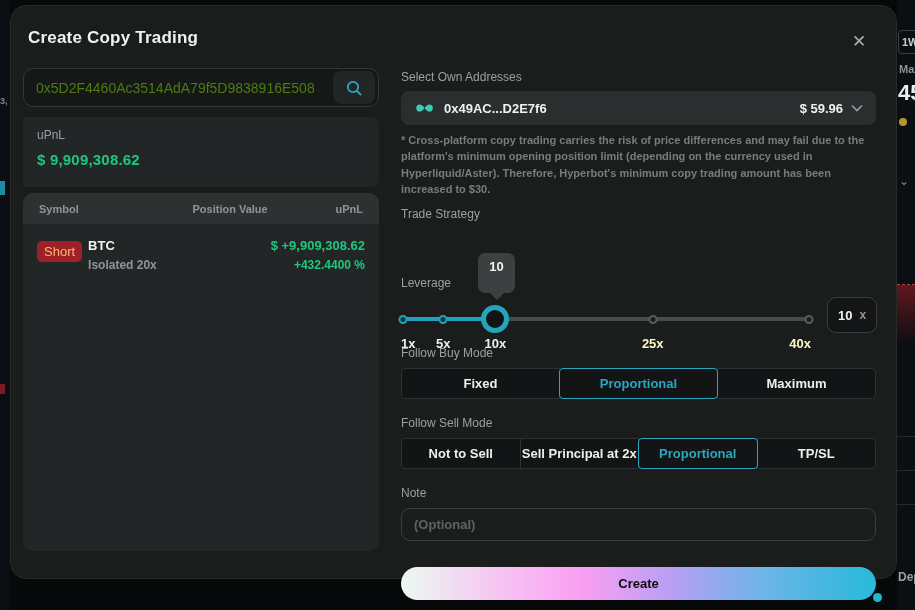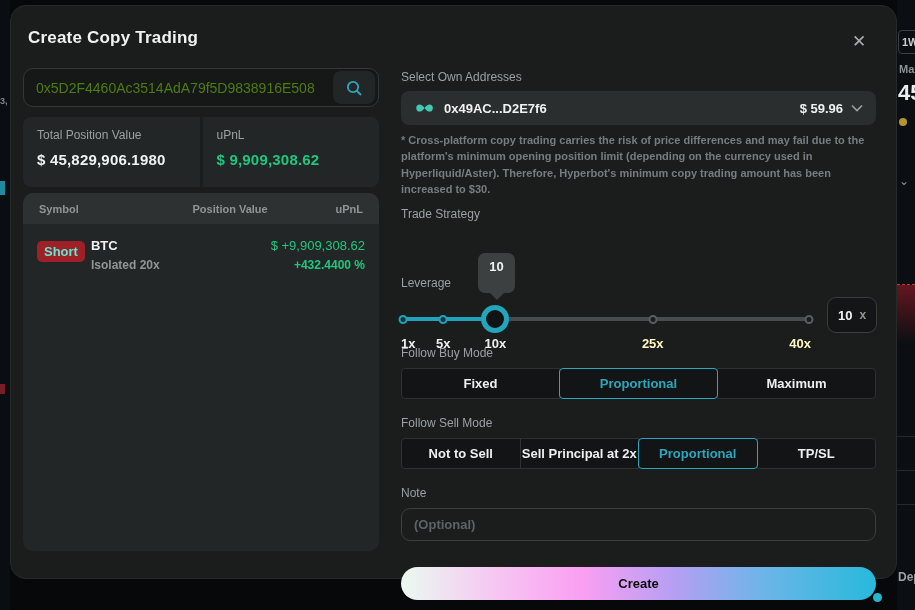--- a/index.html
+++ b/index.html
@@ -52,29 +52,29 @@
   .stat-value.green { color:#1fc77e; }
 
   .pos-table { flex:1; margin-top:6px; background:#232626; border-radius:10px; overflow:hidden;
     display:flex; flex-direction:column; }
   .pos-head { background:#2e3131; display:flex; padding:10px 16px 9px 16px; }
   .pos-head .h1 { flex:1.1; font-size:11px; font-weight:700; color:#8f9598; }
   .pos-head .h2 { flex:1.3; font-size:11px; font-weight:700; color:#8f9598; text-align:right; }
   .pos-head .h3 { flex:1; font-size:11px; font-weight:700; color:#8f9598; text-align:right; }
   .pos-row { display:flex; padding:14px 14px 0 14px; }
   .cell-sym { flex:1.15; display:flex; align-items:flex-start; gap:6px; }
-  .side-badge { background:#9e2127; color:#5eead4; font-size:13px; font-weight:700;
+  .side-badge { background:#9e2127; color:#fdba74; font-size:13px; font-weight:400;
     padding:3px 7px; border-radius:5px; margin-top:3px; }
   .sym-stack .sym { font-size:13px; font-weight:700; color:#f0f2f2; }
   .sym-stack .margin { font-size:12px; font-weight:700; color:#8f9598; margin-top:5px; }
   .cell-val { flex:1.25; text-align:right; }
   .cell-val .v1 { font-size:13px; font-weight:700; color:#f0f2f2; }
   .cell-val .v2 { font-size:12px; font-weight:700; color:#8f9598; margin-top:5px; }
   .cell-upnl { flex:1; text-align:right; }
-  .cell-upnl .v1 { font-size:13px; font-weight:400; color:#1fc77e; }
+  .cell-upnl .v1 { font-size:13px; font-weight:700; color:#1fc77e; }
   .cell-upnl .v2 { font-size:12px; font-weight:700; color:#1fc77e; margin-top:5px; }
 
   
   .col-right { position:absolute; left:390px; top:0; width:485px; height:100%; }
   .sec-label { position:absolute; font-size:12px; font-weight:400; color:#9aa0a3; }
 
   .addr-select { position:absolute; left:0; top:85px; width:475px; height:34px; background:#2b2e2e;
     border-radius:8px; display:flex; align-items:center; padding:0 13px; cursor:pointer; }
   .addr-logo { width:22px; height:14px; margin-right:8px; flex:none; }
   .addr-text { font-size:13px; font-weight:700; color:#f0f2f2; flex:1; }
@@ -155,24 +155,20 @@
         <input class="search-input" value="0x5D2F4460Ac3514AdA79f5D9838916E508" style="">
         <div class="search-btn">
           <svg width="18" height="18" viewBox="0 0 18 18">
             <circle cx="8" cy="8" r="5.2" fill="none" stroke="#2ba7bd" stroke-width="1.8"></circle>
             <line x1="12" y1="12" x2="15.5" y2="15.5" stroke="#2ba7bd" stroke-width="1.8" stroke-linecap="round"></line>
           </svg>
         </div>
       </div>
 
       <div class="stats-row">
-        <div class="stat-box left">
-          <div class="stat-label">Total Position Value</div>
-          <div class="stat-value">$ 45,829,906.1980</div>
-        </div>
         <div class="stat-box right">
           <div class="stat-label">uPnL</div>
           <div class="stat-value green">$ 9,909,308.62</div>
         </div>
       </div>
 
       <div class="pos-table">
         <div class="pos-head">
           <div class="h1">Symbol</div>
           <div class="h2">Position Value</div>

